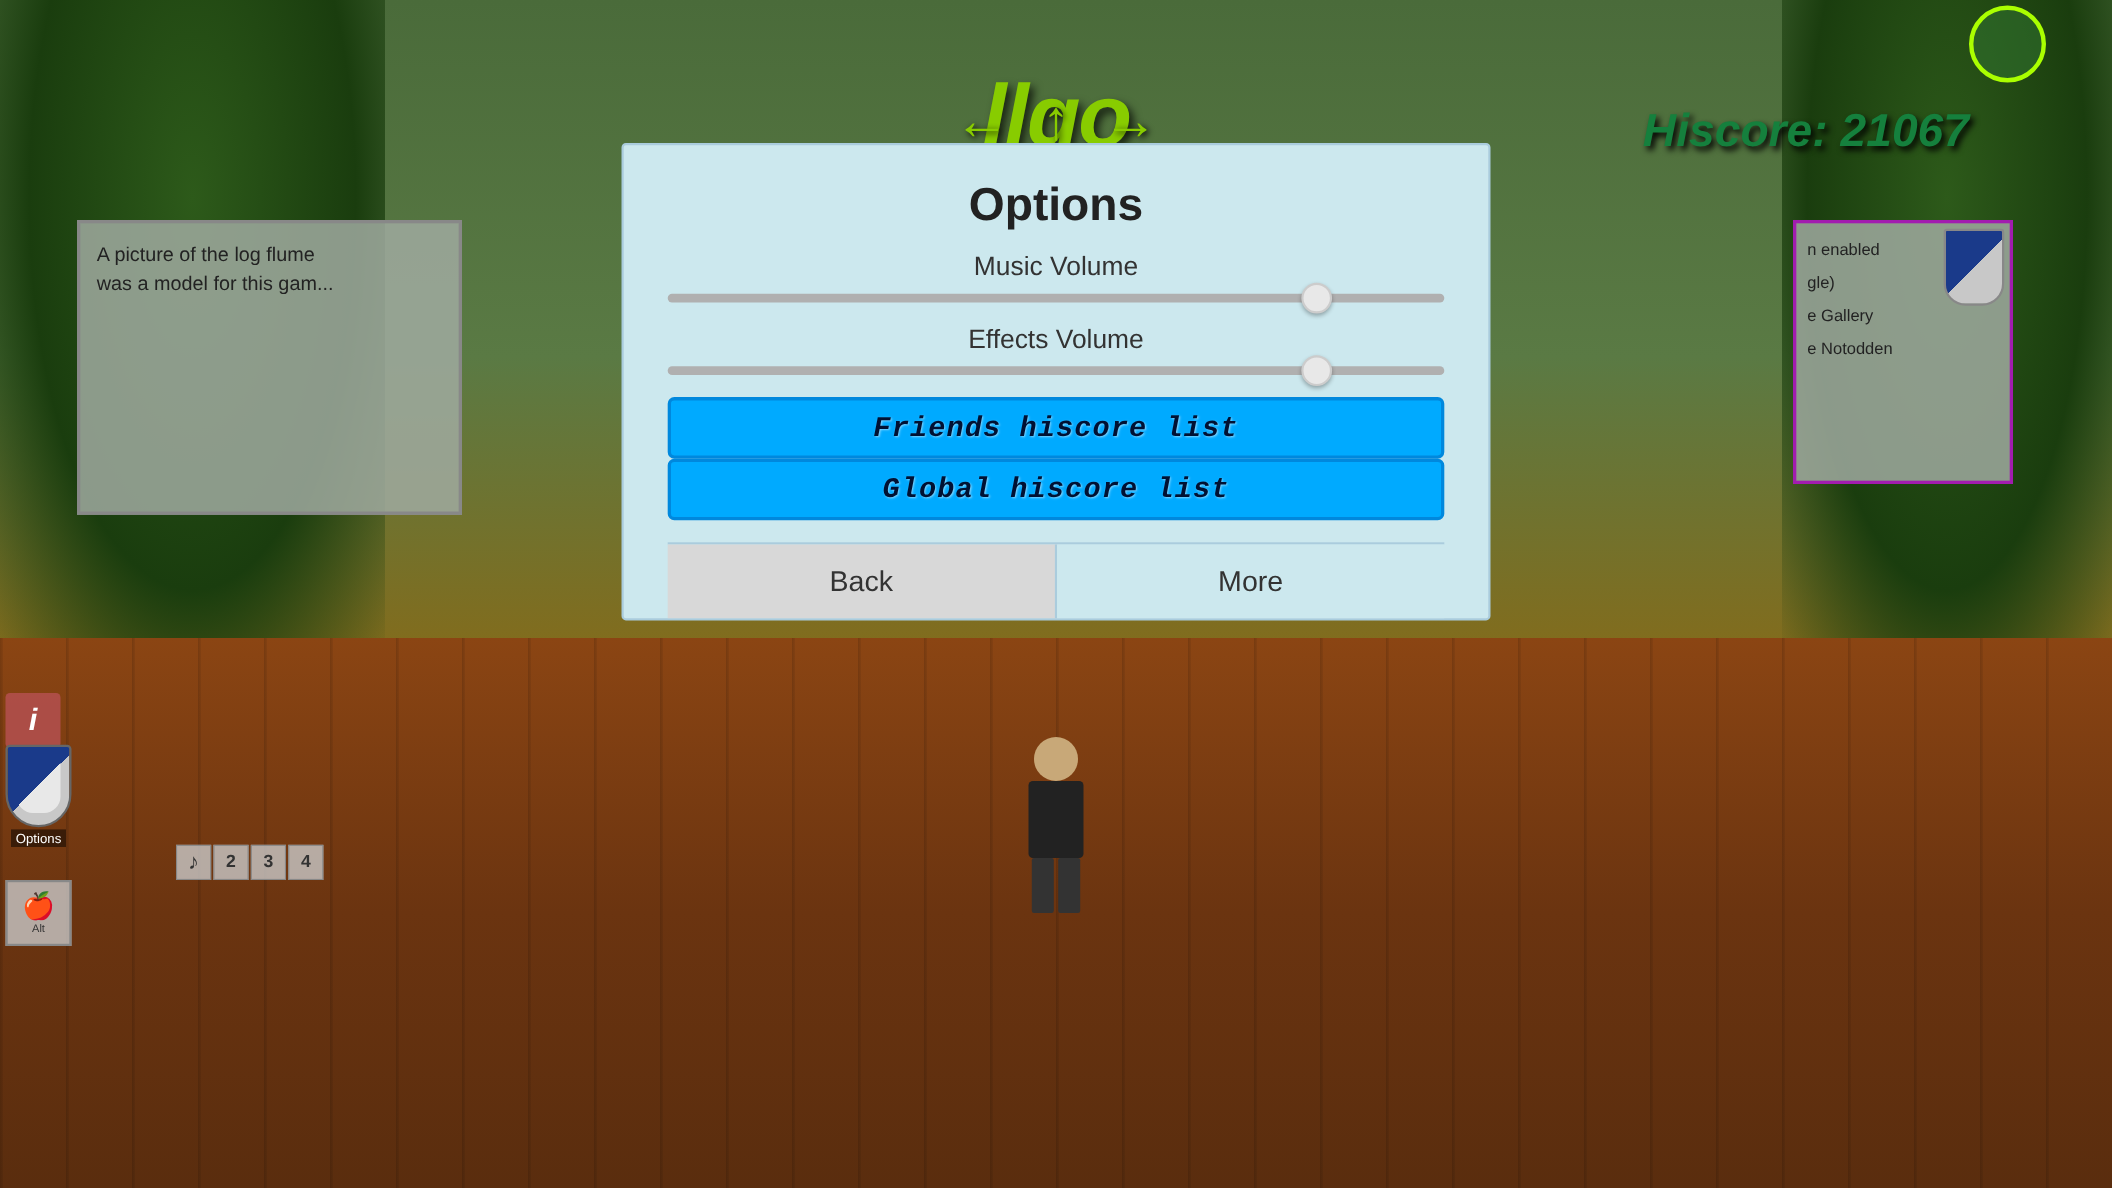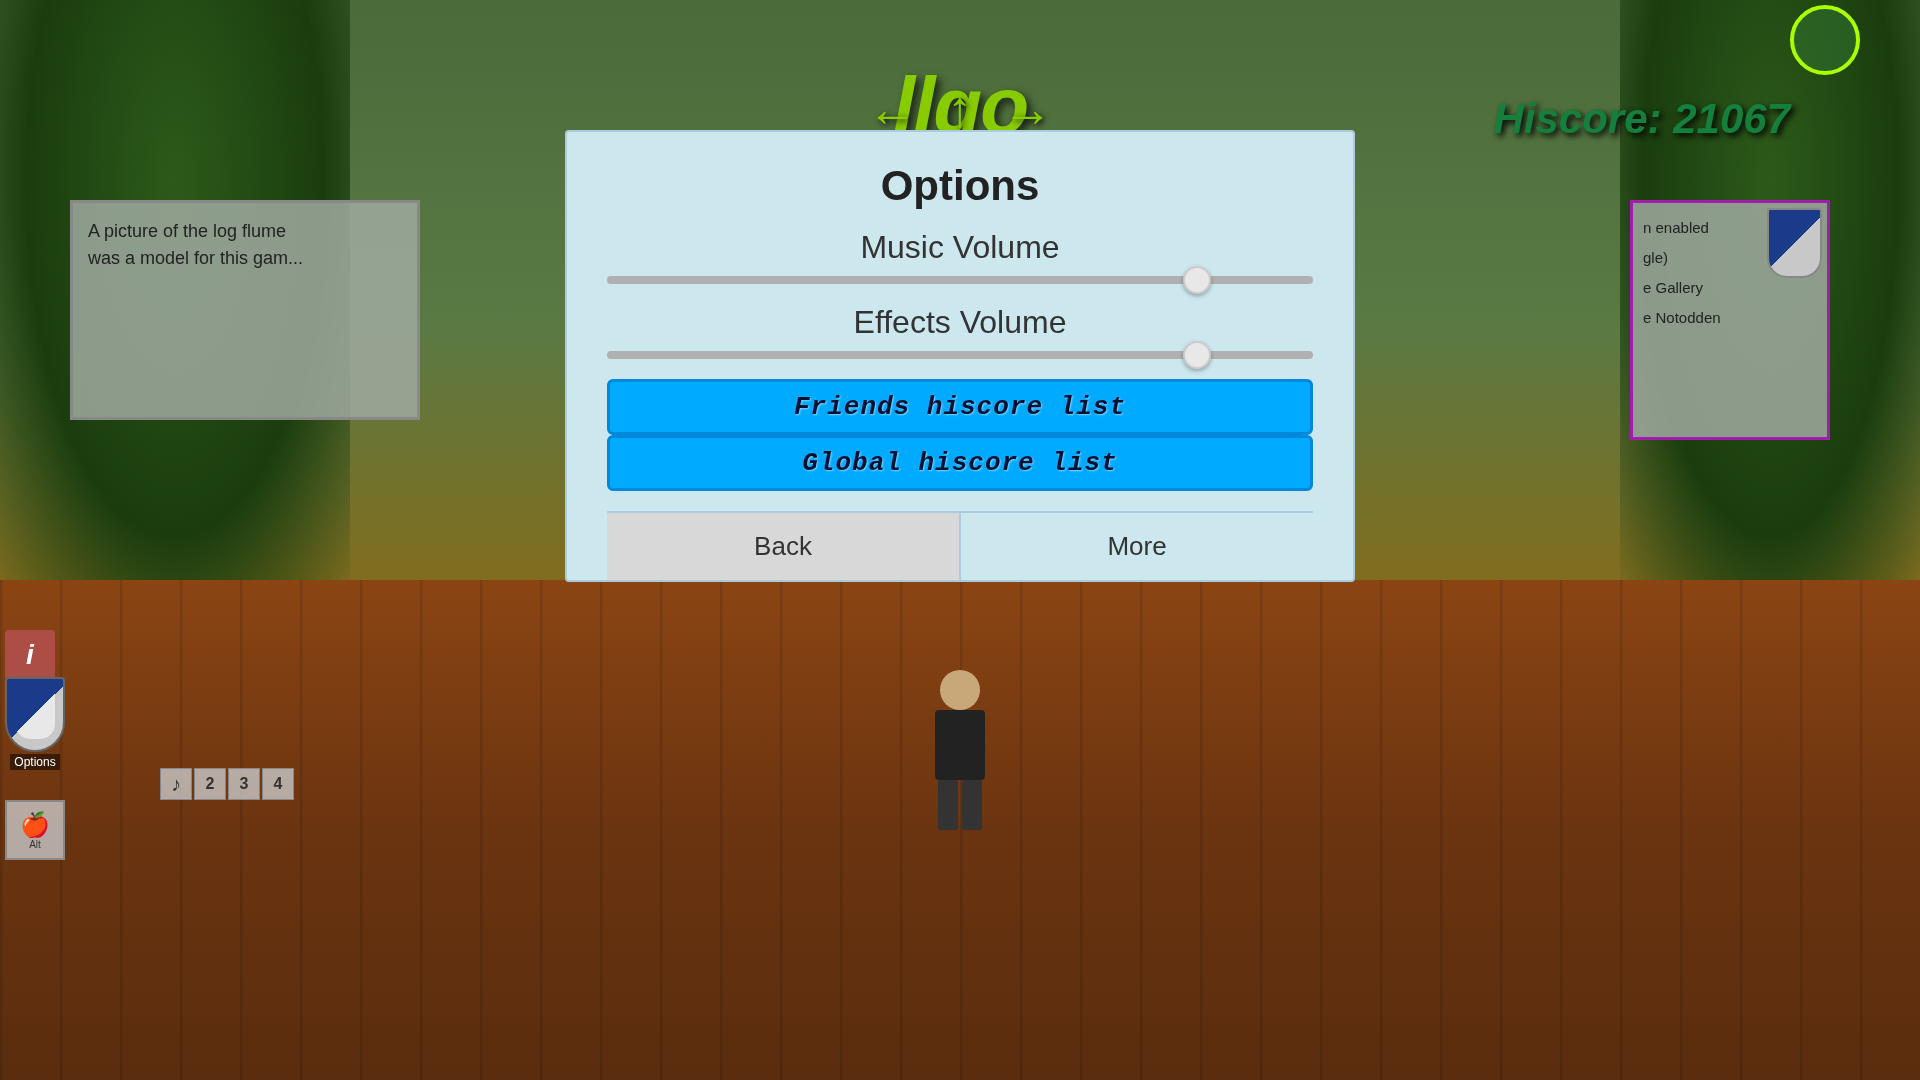--- a/index.html
+++ b/index.html
@@ -62,21 +62,21 @@
       border: 4px solid #aaff00;
       border-radius: 50%;
       z-index: 10;
       background: rgba(50,120,50,0.5);
     }
 
     
     .sign-board-left {
       position: absolute;
       left: 70px; top: 200px;
-      width: 350px; height: 220px;
+      width: 350px; height: 268px;
       background: rgba(160,170,160,0.85);
       border: 3px solid #888;
       z-index: 5;
       padding: 15px;
       color: #222;
       font-size: 18px;
       line-height: 1.5;
     }
 
     
@@ -266,21 +266,21 @@
       color: #222;
       margin-bottom: 19px;
     }
 
     .options-section {
       margin-bottom: 20px;
     }
 
     .options-label {
       text-align: center;
-      font-size: 32px;
+      font-size: 24px;
       color: #333;
       margin-bottom: 10px;
     }
 
     input[type="range"] {
       -webkit-appearance: none;
       width: 100%;
       height: 8px;
       background: #b0b0b0;
       border-radius: 4px;

